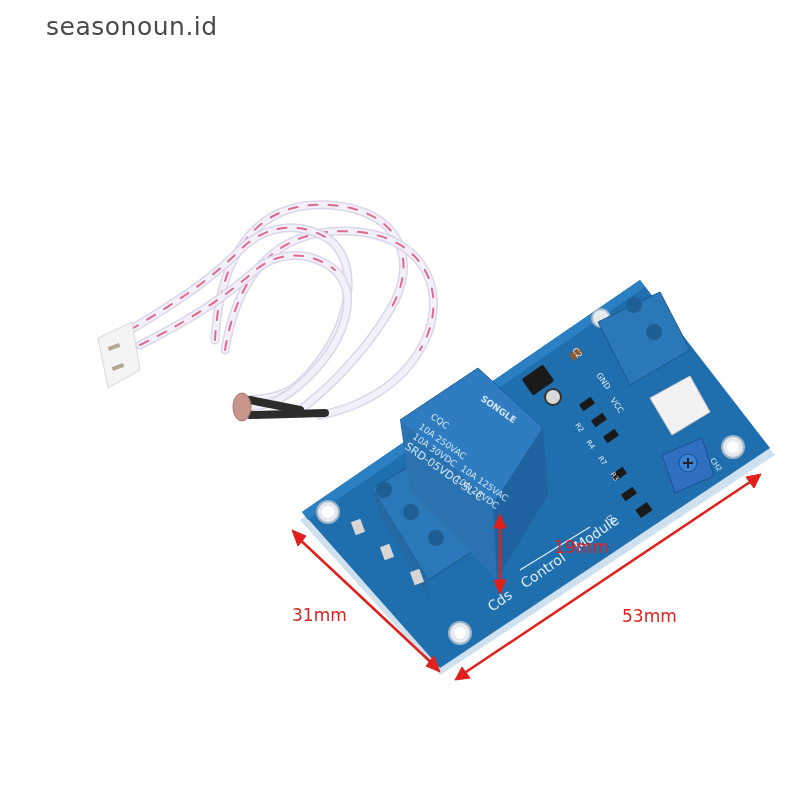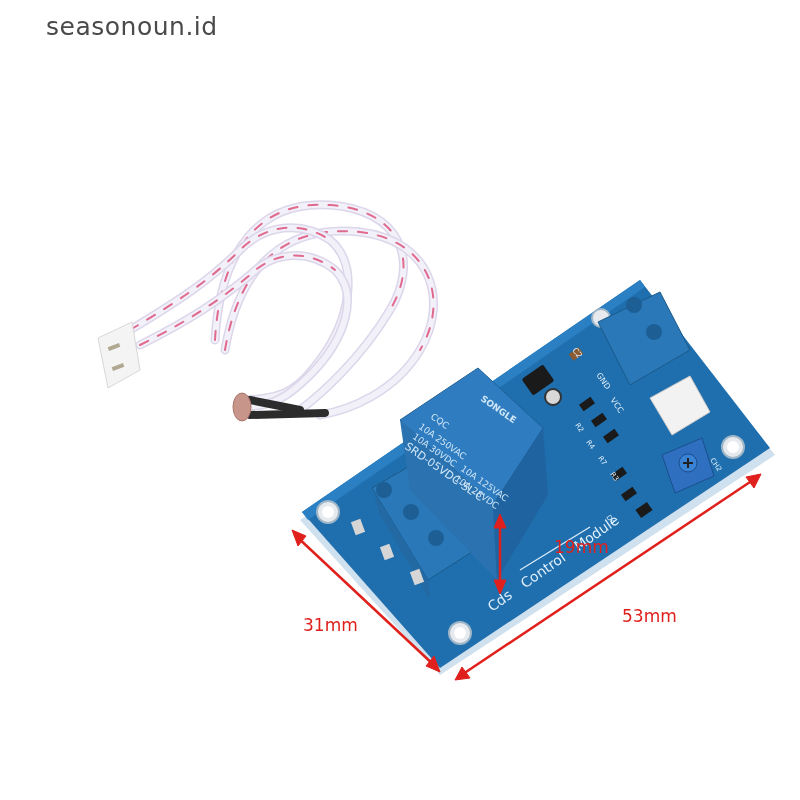--- a/index.html
+++ b/index.html
@@ -146,15 +146,15 @@
     <line x1="460" y1="676" x2="756" y2="478" stroke-width="2.5"></line>
     <polygon points="455,680 462,667 470,678"></polygon>
     <polygon points="761,474 754,488 746,477"></polygon>
 
     <line x1="500" y1="520" x2="500" y2="588" stroke-width="2.5"></line>
     <polygon points="500,514 494,528 506,528"></polygon>
     <polygon points="500,594 494,580 506,580"></polygon>
   </g>
 </svg>
 
-<div class="dim-label" style="left:303px; top:605px;margin-top:10px;">31mm</div>
+<div class="dim-label" style="left:292px; top:605px;">31mm</div>
 <div class="dim-label" style="left:622px; top:588px;margin-top:18px;">53mm</div>
 <div class="dim-label" style="left:518px; top:537px;margin-left:36px;">19mm</div>
 
 </body></html>

